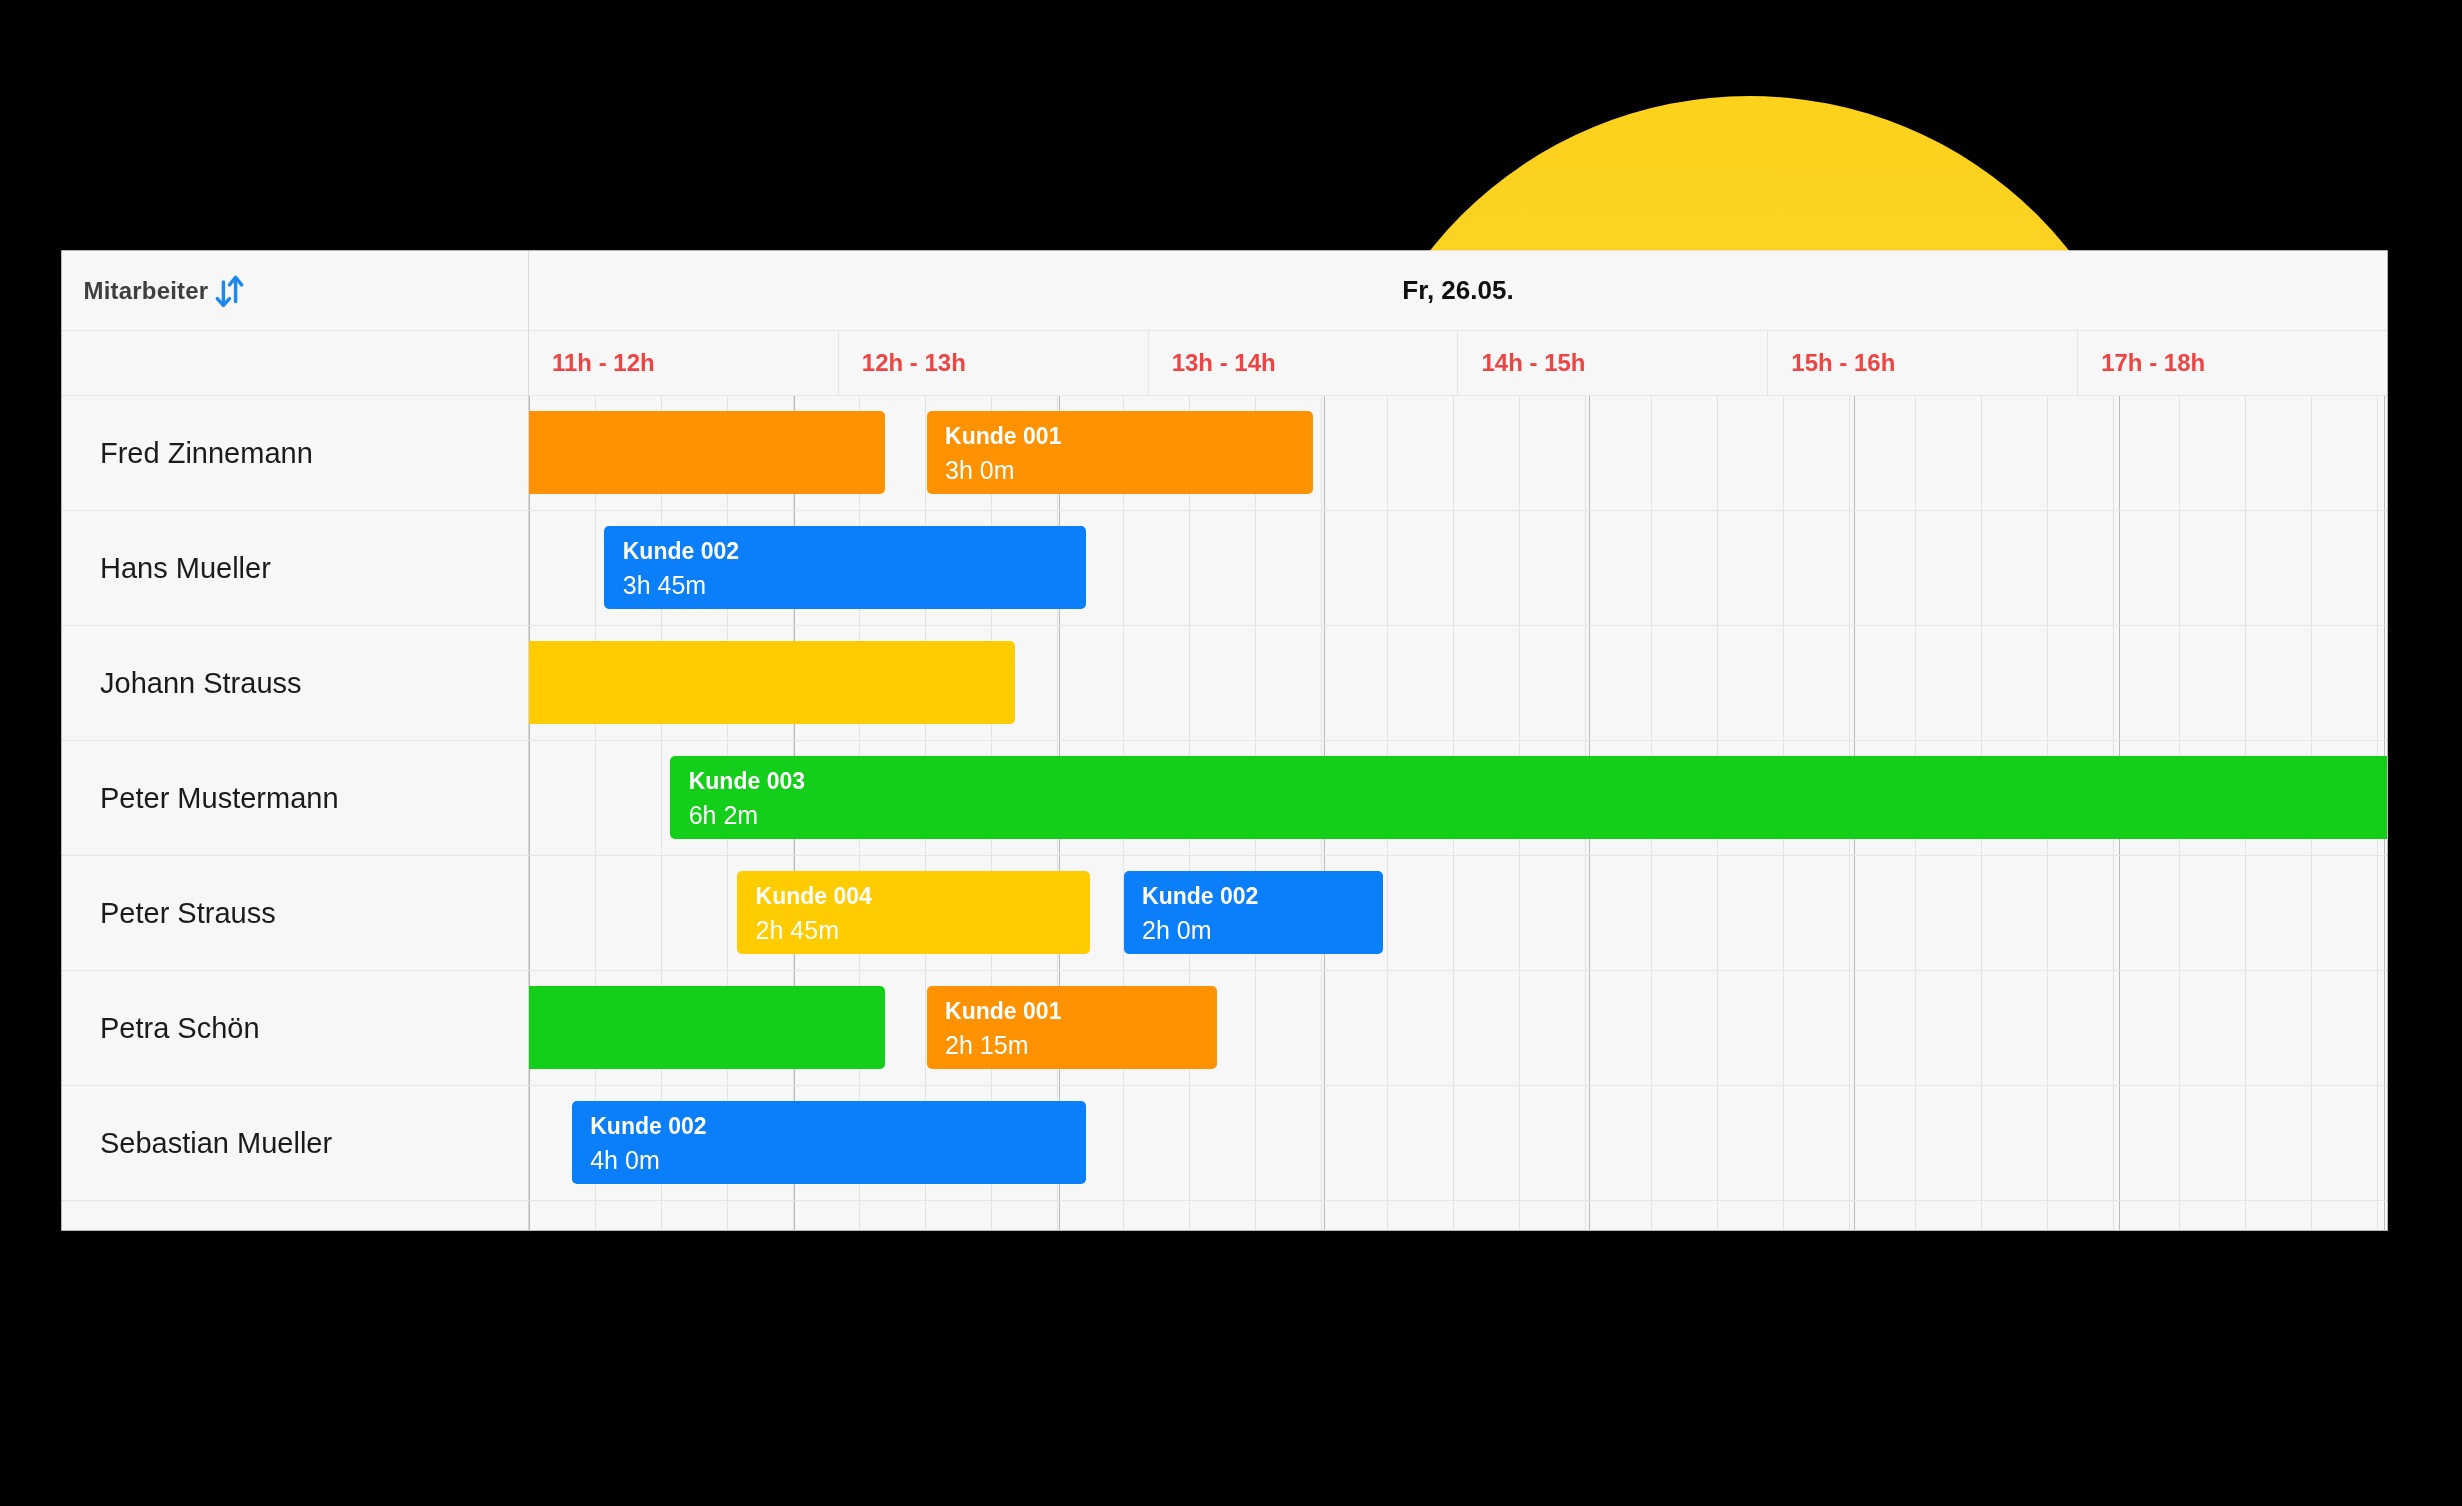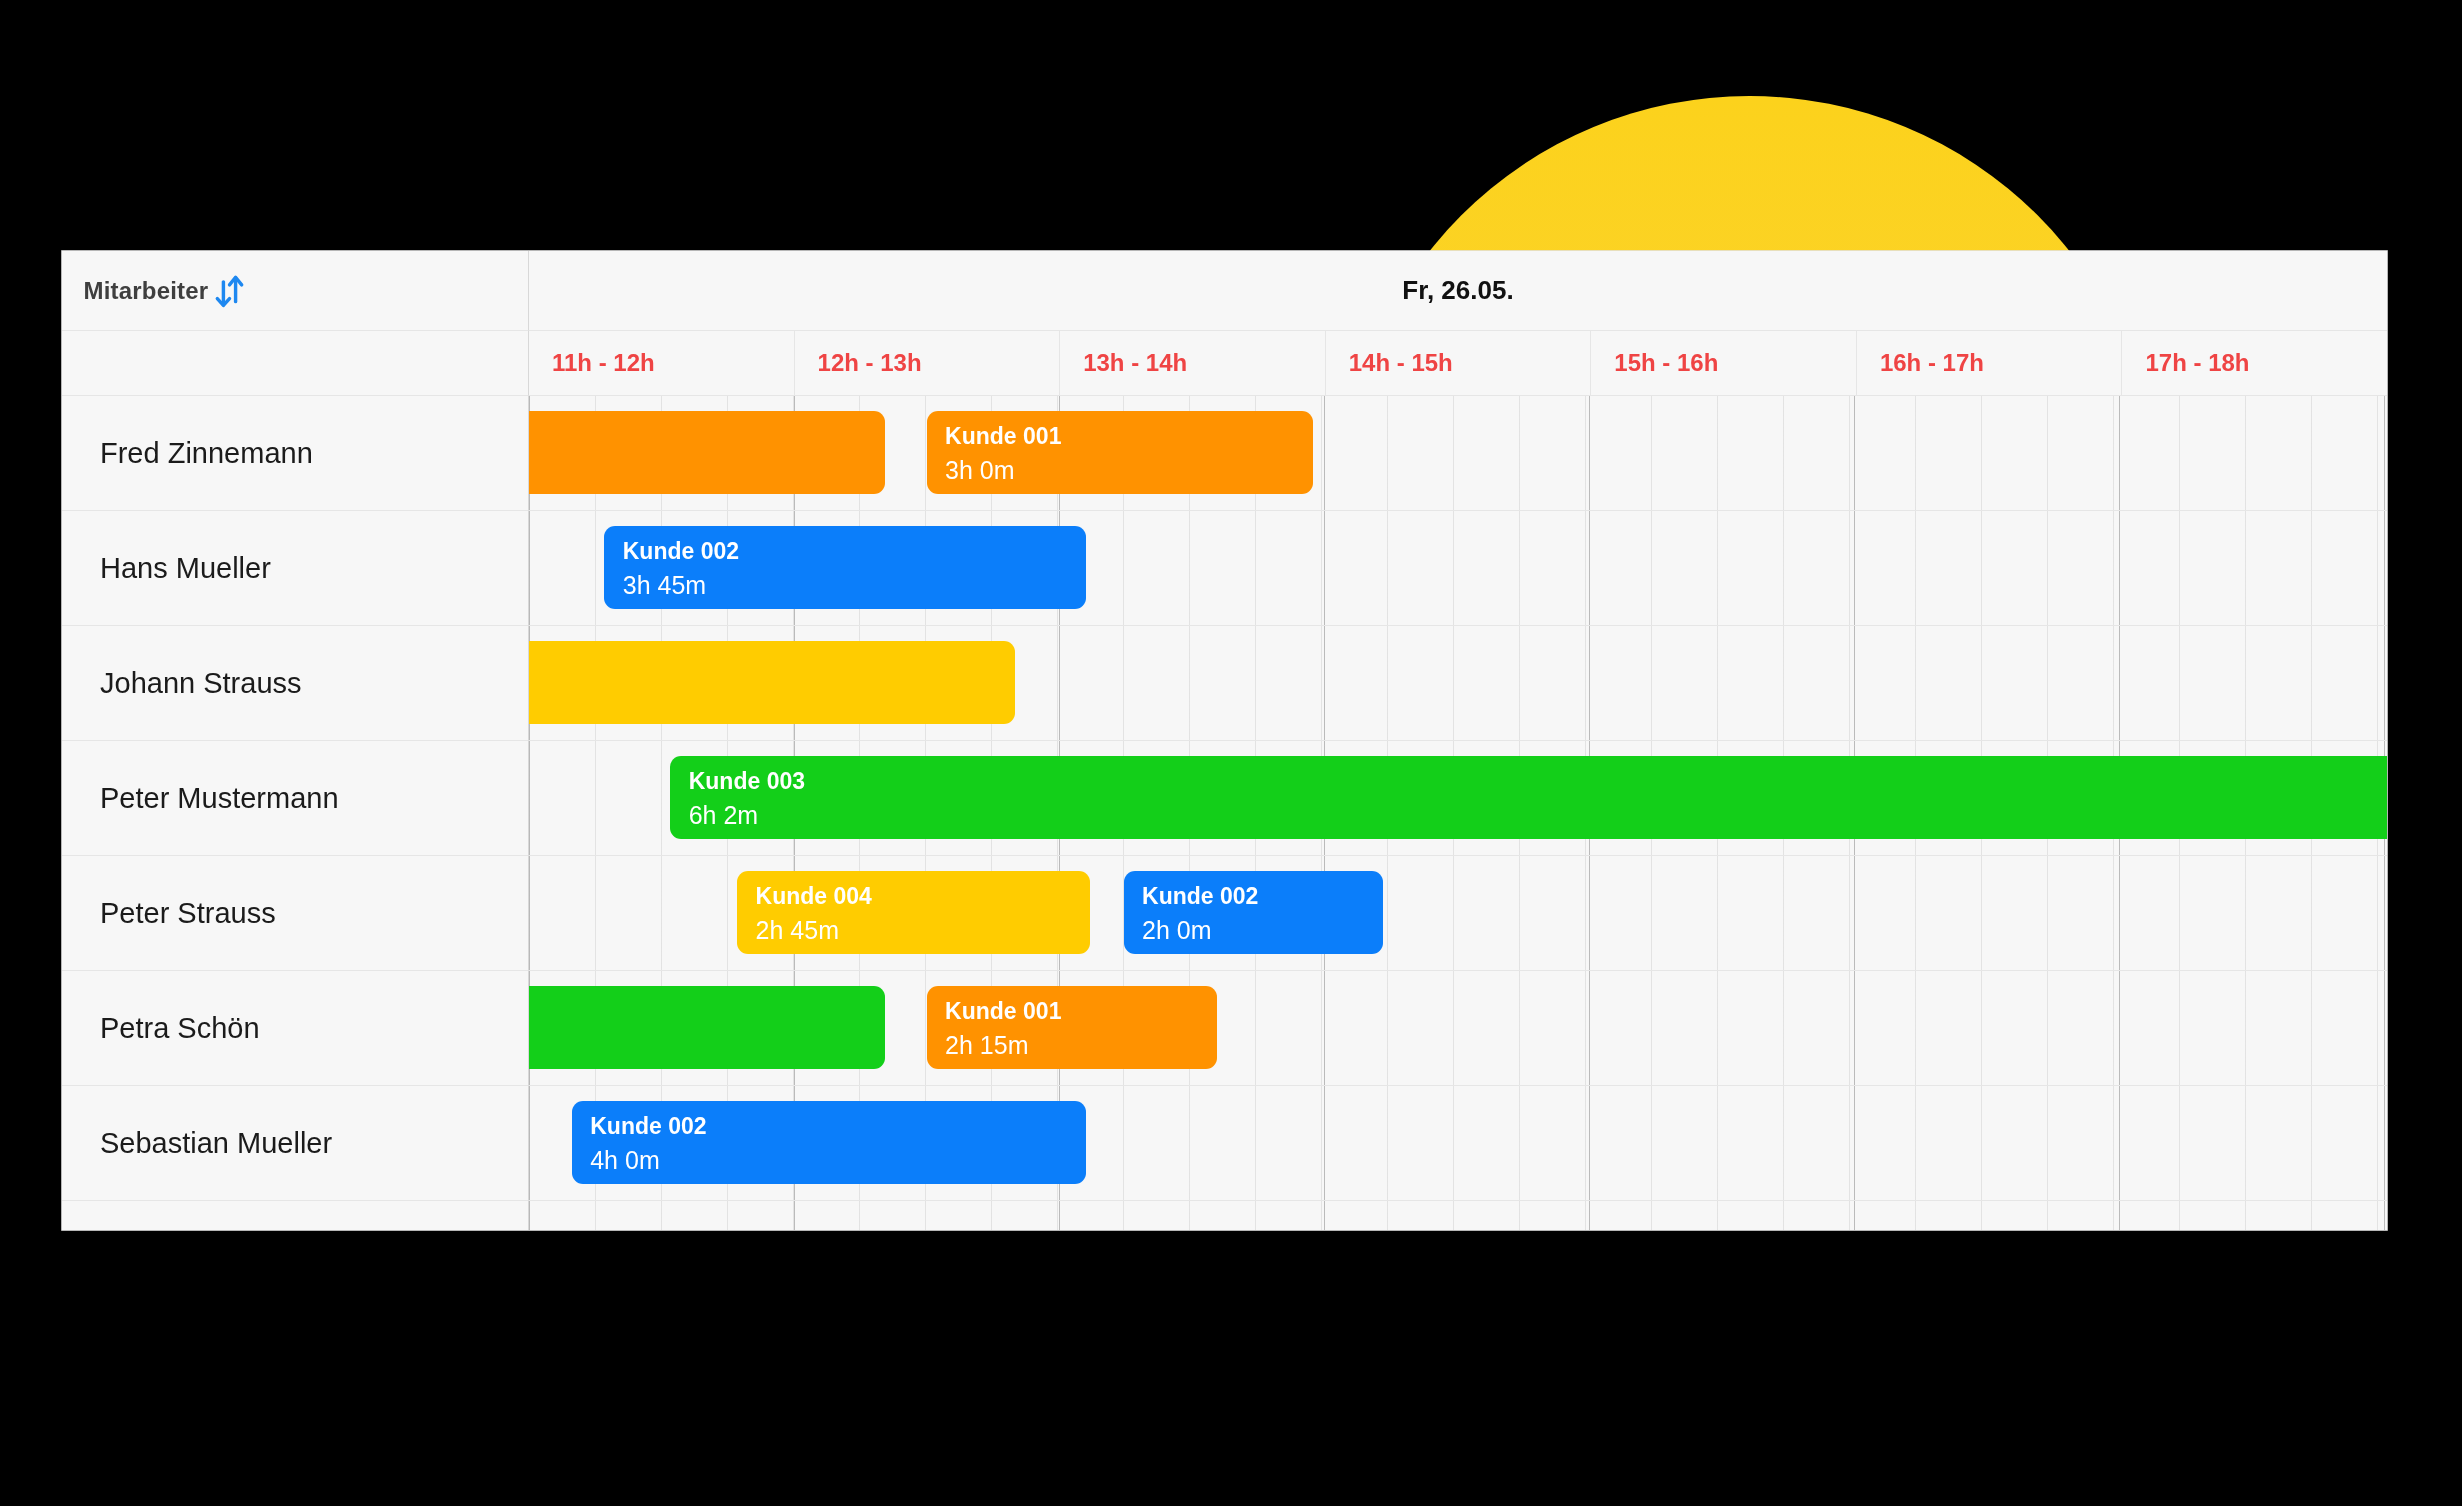--- a/index.html
+++ b/index.html
@@ -100,21 +100,21 @@
   .emp-track::after {
     content: ""; position: absolute; inset: 0; pointer-events: none;
     background:
       repeating-linear-gradient(to right,
         rgba(180,180,180,.9) 0 0.8px, transparent 0.8px 265px);
   }
 
   
   .bar {
     position: absolute; top: 15.4px; height: 83px;
-    border-radius: 11px;
+    border-radius: 5px;
     padding: 10.8px 0 0 18.5px;
     color: #ffffff;
     z-index: 2;
     overflow: hidden;
   }
   .bar .bar-title { font-size: 23px; font-weight: 700; line-height: 1.22; }
   .bar .bar-dur   { font-size: 25px; font-weight: 400; line-height: 1.22; margin-top: 4.6px; }
   .bar.clip-left  { border-top-left-radius: 0; border-bottom-left-radius: 0; }
   .bar.clip-right { border-top-right-radius: 0; border-bottom-right-radius: 0; }
 </style>
@@ -145,21 +145,20 @@
       </div>
 
       <div id="scale-row">
         <div id="scale-left"></div>
         <div id="scale-cells">
             <div class="scale-cell">11h - 12h</div>
             <div class="scale-cell">12h - 13h</div>
             <div class="scale-cell">13h - 14h</div>
             <div class="scale-cell">14h - 15h</div>
             <div class="scale-cell">15h - 16h</div>
-            <div class="scale-cell">16h - 17h</div>
             <div class="scale-cell">17h - 18h</div>
           </div>
       </div>
 
       <div id="body-rows">
           <div class="emp-row">
             <div class="emp-name-cell">Fred Zinnemann</div>
             <div class="emp-track">
               <div class="bar clip-left" style="left: 0%; width: 19.15%; background: rgb(255, 146, 0);"></div>
               <div class="bar" style="left: 21.4%; width: 20.8%; background: rgb(255, 146, 0);">

